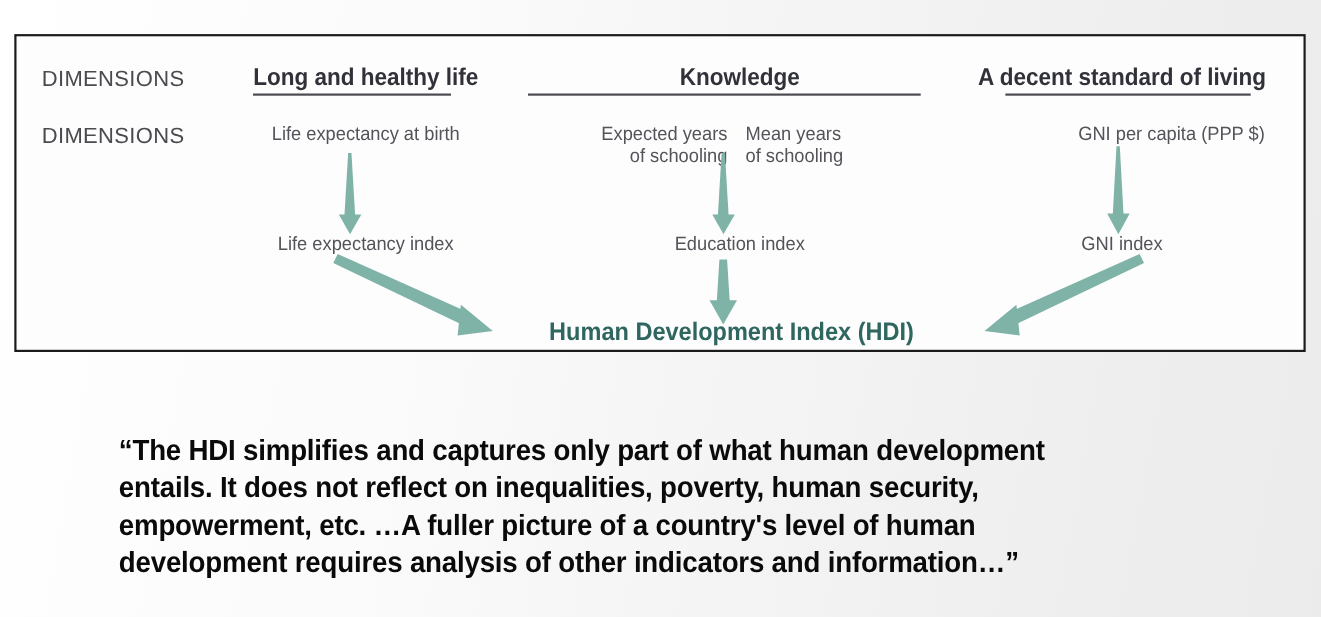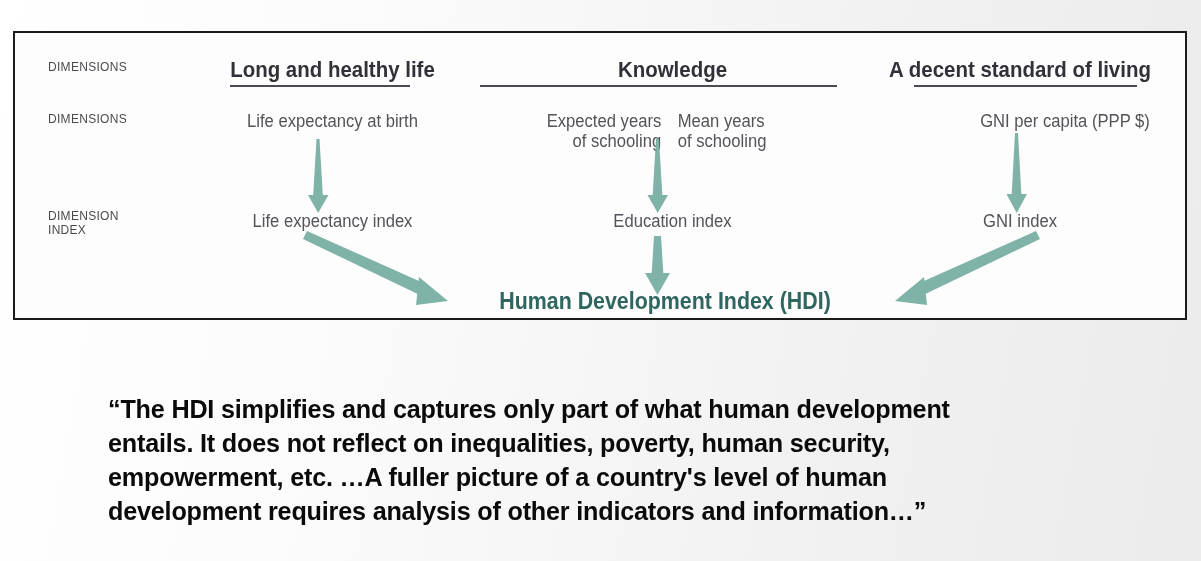--- a/index.html
+++ b/index.html
@@ -24,27 +24,26 @@
     height: 289px;
     border: 2px solid #1b1b1b;
     background: #fdfdfd;
     box-sizing: border-box;
   }
 
   .row-label {
     position: absolute;
     left: 23px;
     font-family: "Liberation Sans", sans-serif;
-    font-size: 12px;
+    font-size: 20px;
     letter-spacing: 0.3px;
     color: #4a4a4f;
     font-weight: 400;
     line-height: 1.15;
     white-space: pre-line;
-    margin-left: 10px;
   }
   #label-dimensions { top: 28px; }
   #label-indicators { top: 80px; }
   #label-dimension-index { top: 177px; }
 
   
   .dimension-title {
     position: absolute;
     font-family: "Liberation Sans", sans-serif;
     font-weight: bold;
@@ -141,22 +140,20 @@
   }
   .quote-line { display: block; white-space: nowrap; }
 </style>
 </head>
 <body>
 
 <div id="diagram-box">
 
   <div class="row-label" id="label-dimensions">DIMENSIONS</div>
   <div class="row-label" id="label-indicators">DIMENSIONS</div>
-  <div class="row-label" id="label-dimension-index">DIMENSION
-INDEX</div>
 
   <div class="dimension-title" id="dim-title-1">Long and healthy life</div>
   <div class="dimension-rule" id="dim-rule-1"></div>
 
   <div class="dimension-title" id="dim-title-2">Knowledge</div>
   <div class="dimension-rule" id="dim-rule-2"></div>
 
   <div class="dimension-title" id="dim-title-3">A decent standard of living</div>
   <div class="dimension-rule" id="dim-rule-3"></div>
 

